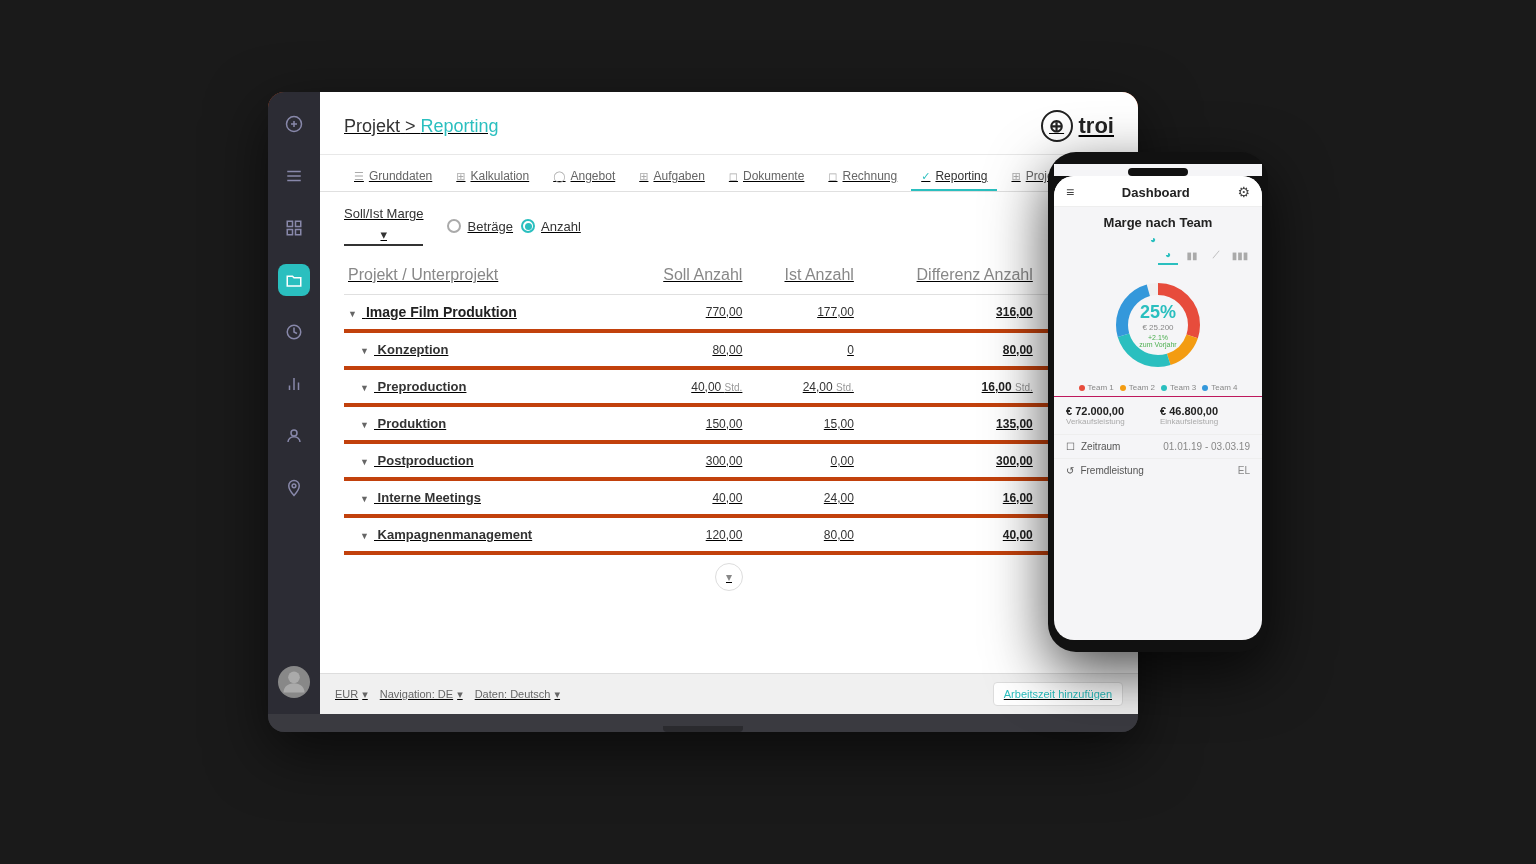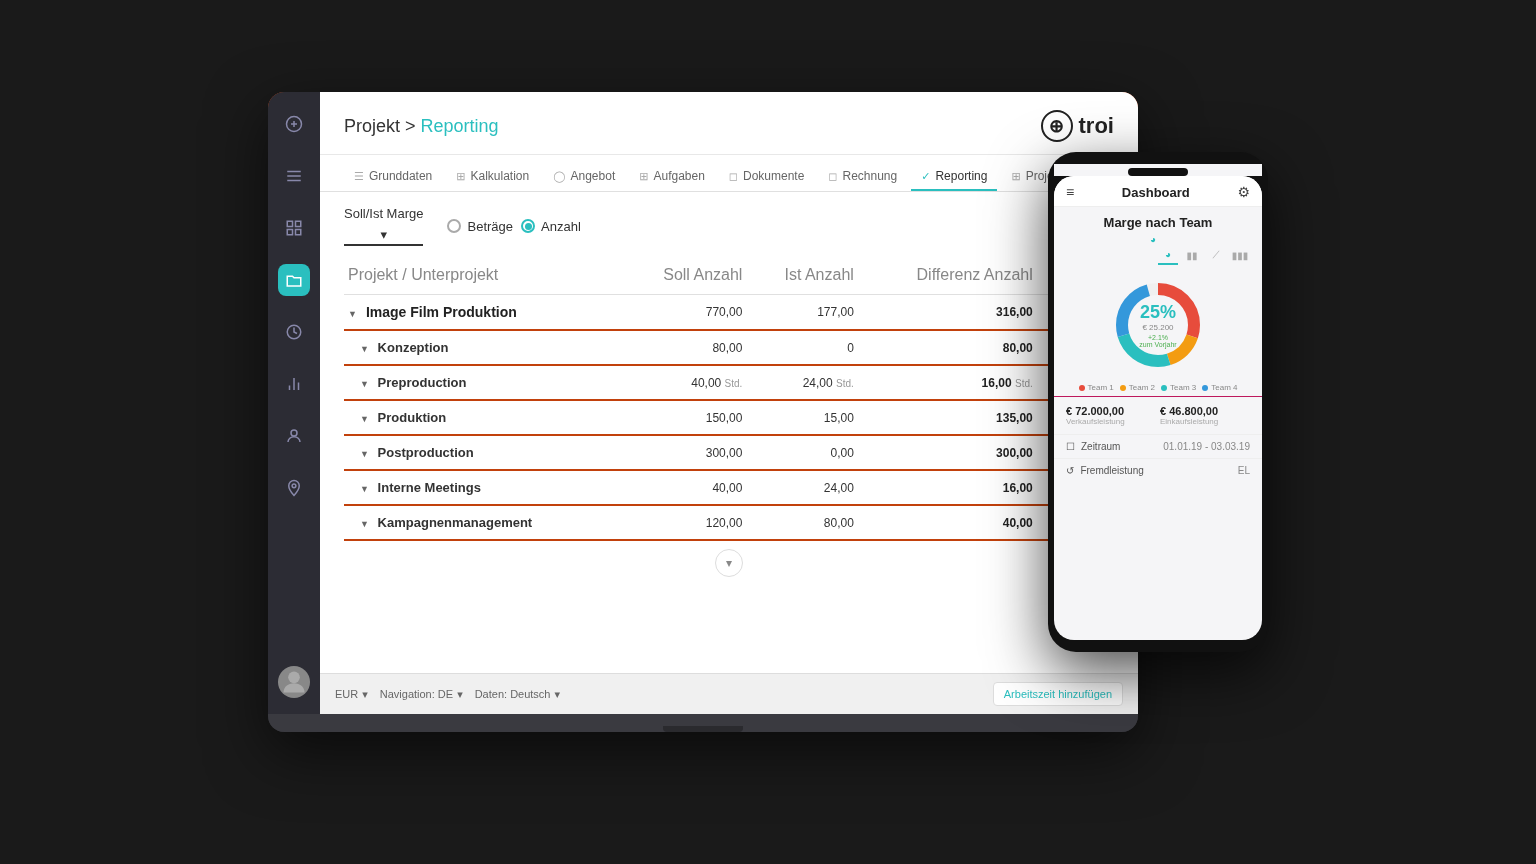--- a/index.html
+++ b/index.html
@@ -31,20 +31,21 @@
       overflow: hidden;
       display: flex;
       flex-direction: column;
     }
 
     .laptop-screen {
       flex: 1;
       background: #c2410c;
       display: flex;
       overflow: hidden;
+      text-decoration: underline;
     }
 
     
     .sidebar {
       width: 52px;
       background: #2c2c34;
       display: flex;
       flex-direction: column;
       align-items: center;
       padding: 16px 0;
@@ -242,21 +243,21 @@
       font-weight: 500;
       border-bottom: 1px solid #e0e0e0;
       font-size: 16px;
     }
 
     thead th:not(:first-child) {
       text-align: right;
     }
 
     tbody tr {
-      border-bottom: 2px solid #c2410c;
+      border-bottom: 4px solid #c2410c;
     }
 
     tbody td {
       padding: 9px 4px;
       font-size: 12px;
       color: #333;
     }
 
     tbody td:not(:first-child) {
       text-align: right;

